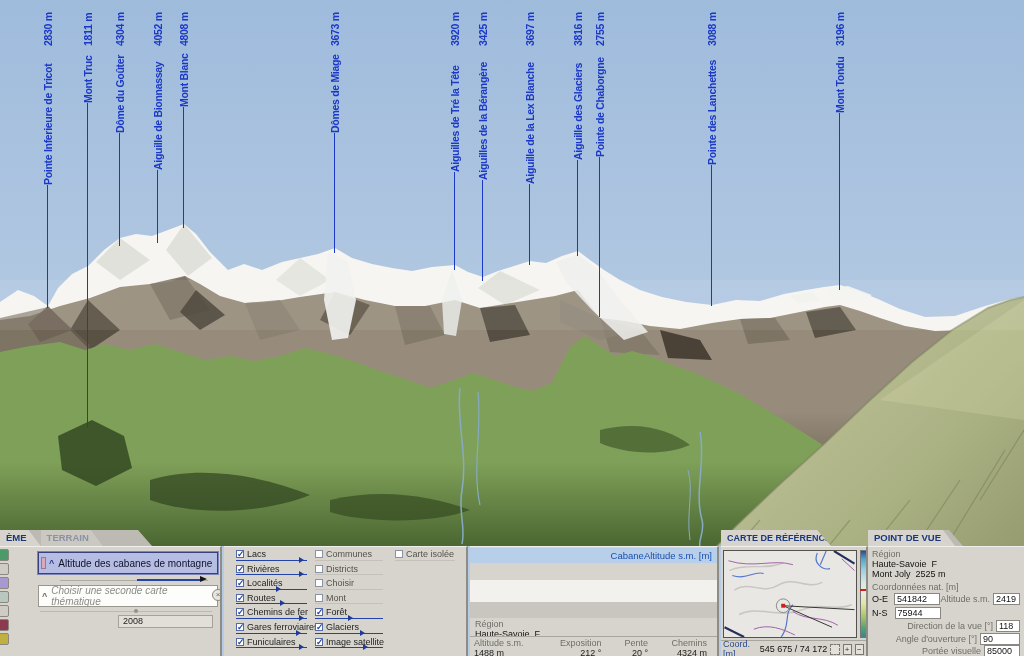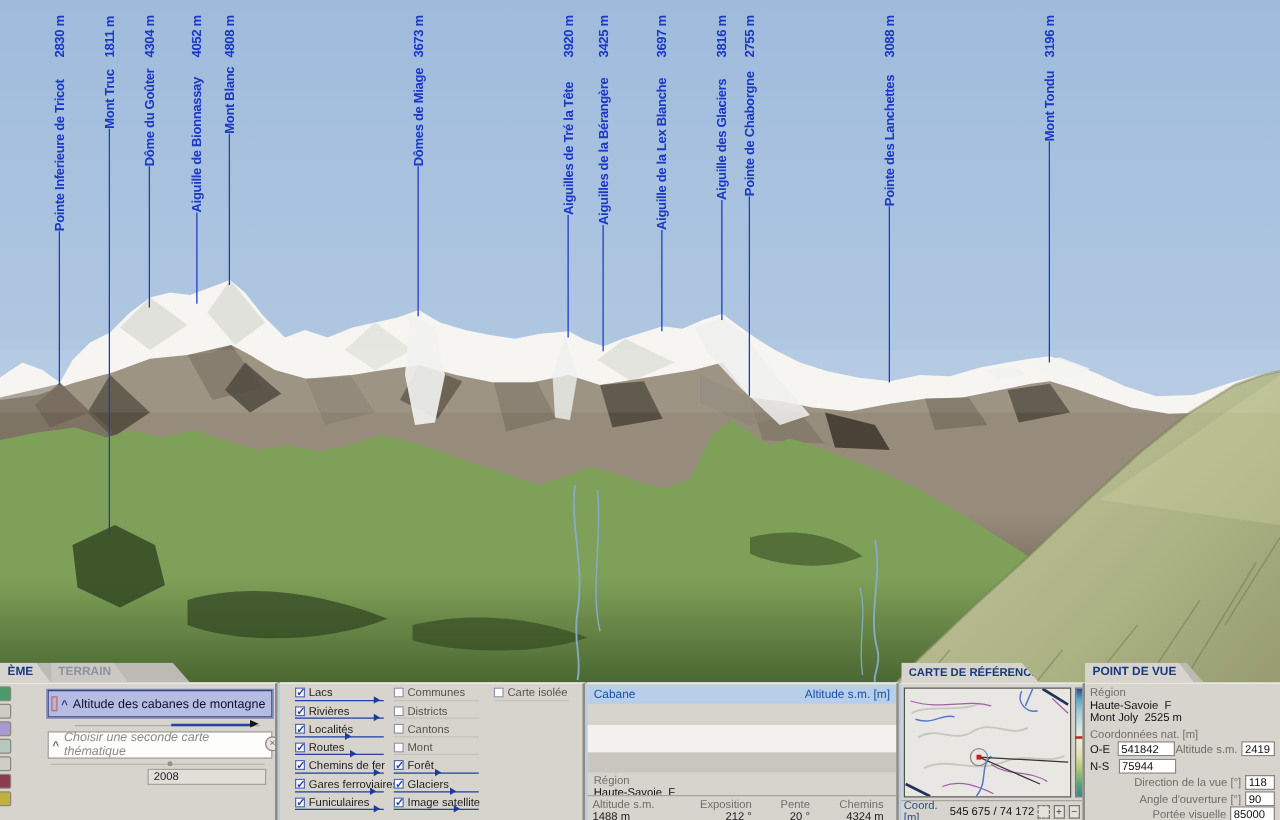--- a/index.html
+++ b/index.html
@@ -49,21 +49,21 @@
   #year-box{position:absolute;left:118px;top:68px;width:95px;height:13px;background:#e2dfd8;border:1px solid #a5a29b;
      font-size:9px;line-height:11px;padding-left:4px;color:#222}
   
   .f-row{position:absolute;display:flex;align-items:center;height:10px}
   .cb{width:8px;height:8px;background:#fff;border:1px solid #5568a8;margin-right:3px;font-size:9px;line-height:7px;color:var(--blue);font-weight:bold;text-align:center}
   .f-lbl{font-size:9px;white-space:nowrap}
   .f-track{position:absolute;height:1px;background:#c4c1ba}
   .f-blue{position:absolute;height:1px;background:var(--blue)}
   .f-mark{position:absolute;width:0;height:0;border-left:5px solid #203a9a;border-top:3px solid transparent;border-bottom:3px solid transparent;margin-top:-2px}
   
-  .irow{position:absolute;left:0;width:100%;display:flex;justify-content:space-between;padding:0 5px;align-items:center;color:var(--rowtxt);font-size:9.5px}
+  .irow{position:absolute;left:0;width:100%;display:flex;justify-content:flex-end;padding:0 5px;align-items:center;color:var(--rowtxt);font-size:9.5px}
   #i-r1{top:1px;height:15px;background:var(--rowblue1)}
   #i-r2{top:17px;height:15px;background:var(--rowblue2)}
   #i-white{position:absolute;top:33px;height:22px;width:100%;background:#f2f1ee}
   #i-gray{position:absolute;top:55px;height:16px;width:100%;background:#c9c6bf}
   #i-region{position:absolute;top:71px;width:100%;padding:1px 5px}
   #i-region .rl{color:var(--lblgray)}
   #i-region .rv{color:#111;white-space:pre}
   #i-footer{position:absolute;top:89px;height:21px;width:100%;border-top:1px solid #a8a59e;
      display:grid;grid-template-columns:1.15fr 1fr .75fr .95fr;padding:1px 4px}
   #i-footer .cell .fl{color:var(--lblgray)}
@@ -344,21 +344,21 @@
           <span class="f-lbl" style="color: rgb(85, 82, 76);">Communes</span>
         </div>
         <div class="f-track" style="left: 91px; top: 12.5px; width: 68px;"></div>
         <div class="f-row" style="left: 91px; top: 16.6px;">
           <span class="cb" style="border-color: rgb(138, 147, 163);"></span>
           <span class="f-lbl" style="color: rgb(85, 82, 76);">Districts</span>
         </div>
         <div class="f-track" style="left: 91px; top: 27.1px; width: 68px;"></div>
         <div class="f-row" style="left: 91px; top: 31.2px;">
           <span class="cb" style="border-color: rgb(138, 147, 163);"></span>
-          <span class="f-lbl" style="color: rgb(85, 82, 76);">Cantons</span>
+          <span class="f-lbl" style="color: rgb(85, 82, 76);">Choisir</span>
         </div>
         <div class="f-track" style="left: 91px; top: 41.7px; width: 68px;"></div>
         <div class="f-row" style="left: 91px; top: 45.8px;">
           <span class="cb" style="border-color: rgb(138, 147, 163);"></span>
           <span class="f-lbl" style="color: rgb(85, 82, 76);">Mont</span>
         </div>
         <div class="f-track" style="left: 91px; top: 56.3px; width: 68px;"></div>
         <div class="f-row" style="left: 91px; top: 60.4px;">
           <span class="cb">✓</span>
           <span class="f-lbl">Forêt</span>
@@ -485,21 +485,21 @@
       <input class="pv-in" style="width: 46px; margin-left: 7px;" value="75944">
     </div>
     <div class="pv-row" style="top:73px">
       <span class="spacer"></span>
       <span class="pv-lab">Direction de la vue [°]</span>
       <input class="pv-in" style="width: 24px; margin-left: 3px;" value="118">
     </div>
     <div class="pv-row" style="top:86px">
       <span class="spacer"></span>
       <span class="pv-lab">Angle d'ouverture [°]</span>
-      <input class="pv-in" style="width: 24px; margin-left: 3px;" value="90">
+      <input class="pv-in" style="width: 40px; margin-left: 3px;" value="90">
     </div>
     <div class="pv-row" style="top:98px">
       <span class="spacer"></span>
       <span class="pv-lab">Portée visuelle</span>
       <input class="pv-in" style="width: 36px; margin-left: 3px;" value="85000">
     </div>
   </div>
 
 </div>
 

